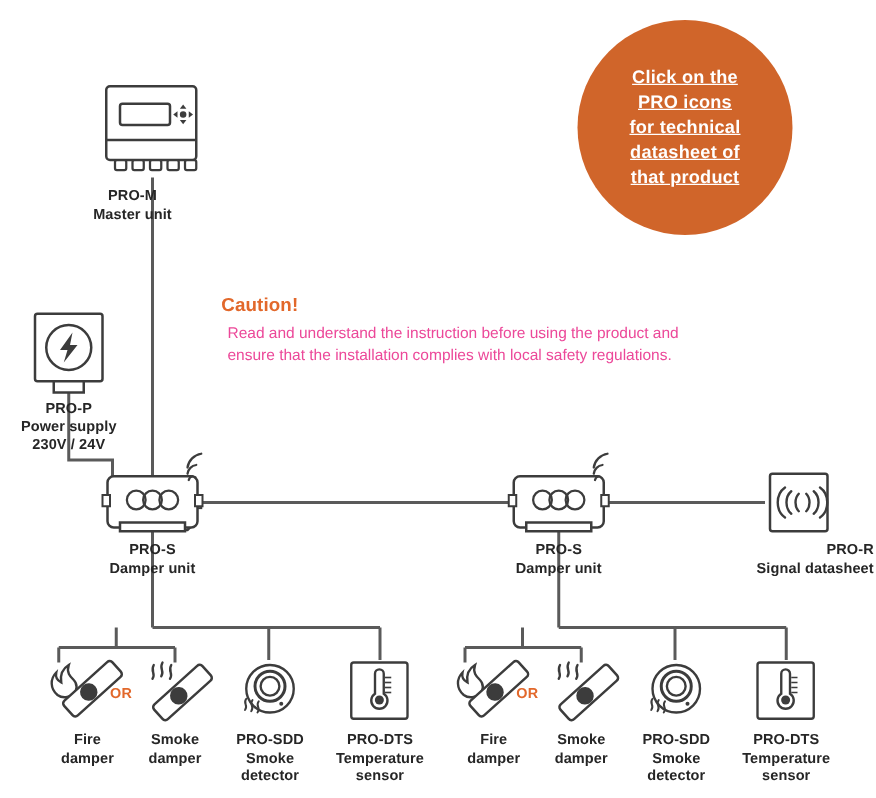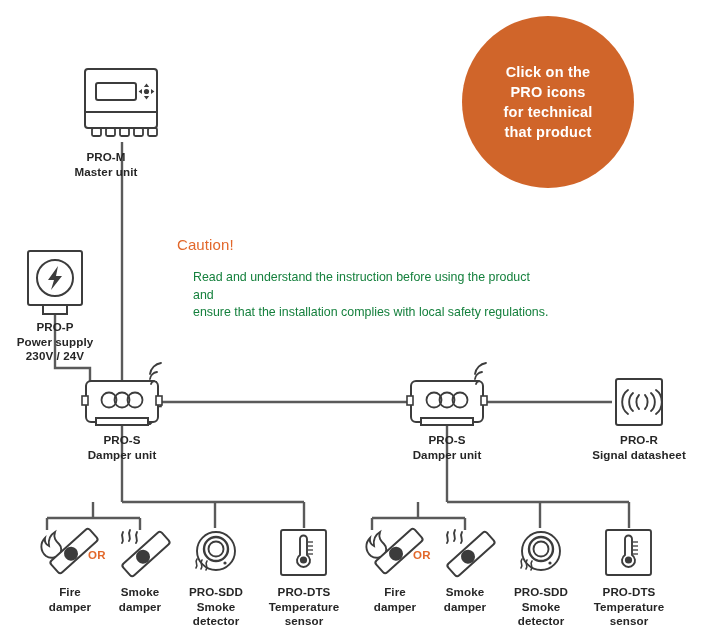--- a/index.html
+++ b/index.html
@@ -14,32 +14,32 @@
 
   
   .badge{
     position:absolute;left:462px;top:16px;width:172px;height:172px;
     border-radius:50%;background:#D0652A;
     display:flex;align-items:center;justify-content:center;
     cursor:pointer;
   }
   .badge-text{
     color:#ffffff;font-weight:bold;font-size:14.5px;line-height:20px;
-    text-align:center;letter-spacing:.2px;padding:0 10px;
+    text-align:center;letter-spacing:.2px;padding:0 10px;text-decoration:underline;
   }
   .badge-text span{display:block;}
 
   
   .caution{position:absolute;left:177px;top:236px;width:390px;}
   .caution-title{
-    color:#E2682B;font-weight:normal;font-size:15px;margin:0 0 4px 0;
+    color:#E2682B;font-weight:bold;font-size:15px;margin:0 0 4px 0;
     letter-spacing:.1px;
   }
   .caution-body{
-    color:#15803d;font-size:12.4px;line-height:17.5px;margin:16px;
+    color:#ec4899;font-size:12.4px;line-height:17.5px;margin:5px;
   }
   .caution-body span{display:block;}
 
   
   .label{
     position:absolute;text-align:center;font-weight:bold;
     font-size:11.6px;line-height:14.5px;color:#262626;
     letter-spacing:.1px;
   }
   .label span{display:block;white-space:nowrap;}
@@ -263,20 +263,21 @@
         <line x1="633" y1="554" x2="638" y2="554"></line>
       </g>
     </g>
   </svg>
 
   <div class="badge">
     <div class="badge-text">
       <span>Click on the</span>
       <span>PRO icons</span>
       <span>for technical</span>
+      <span>datasheet of</span>
       <span>that product</span>
     </div>
   </div>
 
   <div class="caution">
     <p class="caution-title">Caution!</p>
     <p class="caution-body">
       <span>Read and understand the instruction before using the product and</span>
       <span>ensure that the installation complies with local safety regulations.</span>
     </p>
@@ -296,21 +297,21 @@
   <div class="label" style="left:62px;top:433px;width:120px;">
     <span>PRO-S</span>
     <span>Damper unit</span>
   </div>
 
   <div class="label" style="left:387px;top:433px;width:120px;">
     <span>PRO-S</span>
     <span>Damper unit</span>
   </div>
 
-  <div class="label" style="left:579px;top:433px;width:120px;">
+  <div class="label" style="left:579px;top:433px;width:120px;text-align:right;">
     <span>PRO-R</span>
     <span>Signal datasheet</span>
   </div>
 
   <div class="label" style="left:11px;top:585px;width:118px;">
     <span>Fire</span>
     <span>damper</span>
   </div>
   <div class="or-tag" style="left:88px;top:549px;">OR</div>
   <div class="label" style="left:81px;top:585px;width:118px;">

